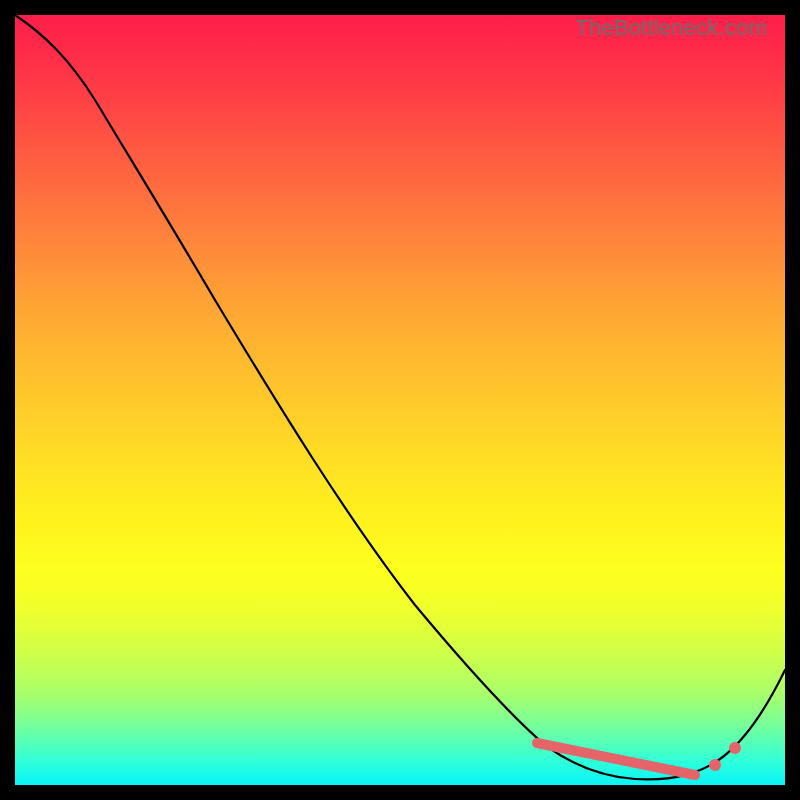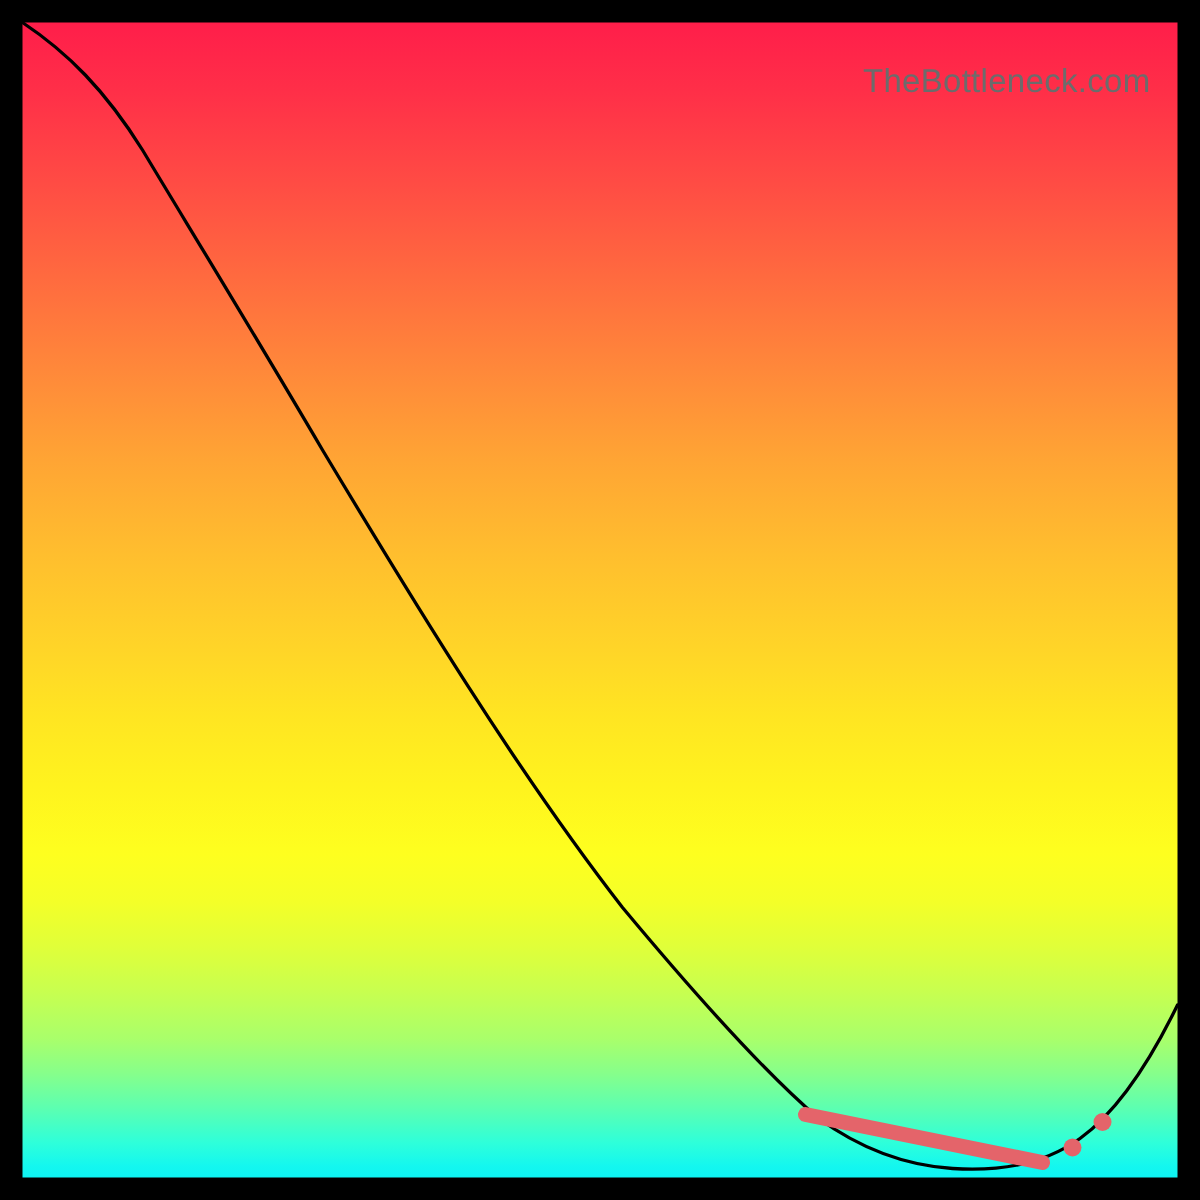--- a/index.html
+++ b/index.html
@@ -49,21 +49,20 @@
   }
   .watermark {
     position: absolute;
     top: 0px;
     right: 18px;
     color: #6c6c6c;
     font-size: 22px;
     font-weight: 500;
     letter-spacing: 0.2px;
     user-select: none;
-    margin-top: 26px;
   }
   svg.curve {
     position: absolute;
     left: 0;
     top: 0;
     width: 770px;
     height: 770px;
     overflow: visible;
   }
   .curve-path {

